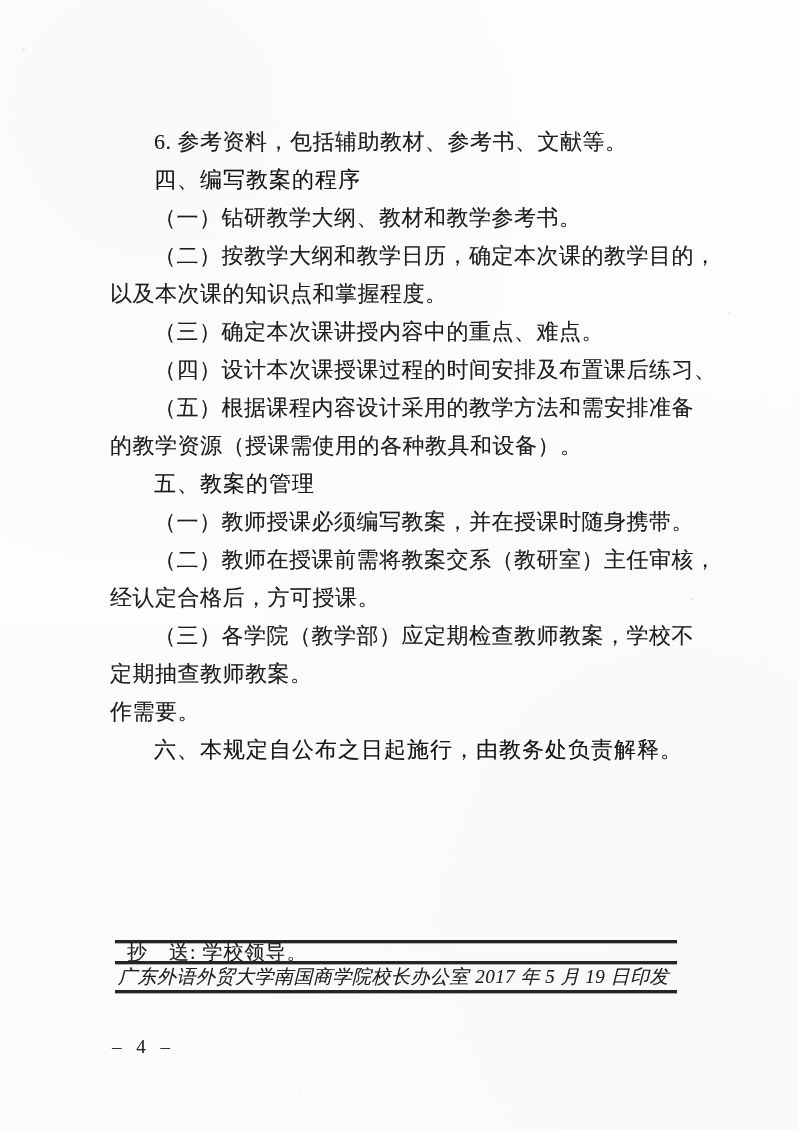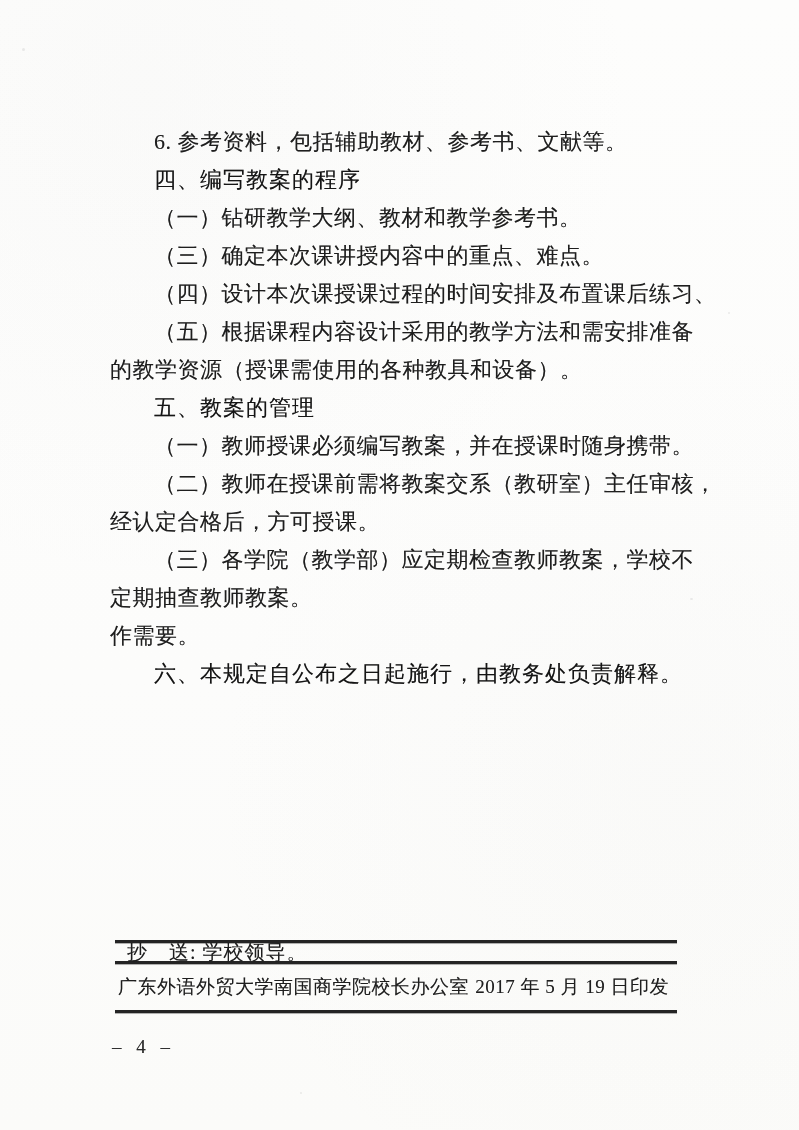--- a/index.html
+++ b/index.html
@@ -69,29 +69,30 @@
     display: flex;
     align-items: center;
     font-size: 20px;
     letter-spacing: 1px;
     padding-left: 12px;
     color: #1e1e1e;
     text-shadow: 0 0 0.6px rgba(40,40,40,0.4);
   }
 
   .issuer-row {
-    height: 46px;
+    height: 26px;
     display: flex;
     align-items: center;
     justify-content: space-between;
     font-size: 19px;
     letter-spacing: 0.5px;
     padding: 0 8px 0 3px;
     color: #1e1e1e;
     text-shadow: 0 0 0.6px rgba(40,40,40,0.4);
+    font-style: italic;
   }
 
   .page-number {
     position: absolute;
     left: 112px;
     top: 1036px;
     font-size: 19px;
     letter-spacing: 5px;
     color: #2a2a2a;
     font-family: "Liberation Serif", "DejaVu Serif", serif;
@@ -111,20 +112,22 @@
 </style>
 </head>
 <body>
 
 <div class="page">
 
   <div class="doc-body">
       <div class="doc-line indent">6. 参考资料，包括辅助教材、参考书、文献等。</div>
       <div class="doc-line bold indent">四、编写教案的程序</div>
       <div class="doc-line indent">（一）钻研教学大纲、教材和教学参考书。</div>
+      <div class="doc-line indent">（二）按教学大纲和教学日历，确定本次课的教学目的，</div>
+      <div class="doc-line">以及本次课的知识点和掌握程度。</div>
       <div class="doc-line indent">（三）确定本次课讲授内容中的重点、难点。</div>
       <div class="doc-line indent">（四）设计本次课授课过程的时间安排及布置课后练习、</div>
       <div class="doc-line indent">（五）根据课程内容设计采用的教学方法和需安排准备</div>
       <div class="doc-line">的教学资源（授课需使用的各种教具和设备）。</div>
       <div class="doc-line bold indent">五、教案的管理</div>
       <div class="doc-line indent">（一）教师授课必须编写教案，并在授课时随身携带。</div>
       <div class="doc-line indent">（二）教师在授课前需将教案交系（教研室）主任审核，</div>
       <div class="doc-line">经认定合格后，方可授课。</div>
       <div class="doc-line indent">（三）各学院（教学部）应定期检查教师教案，学校不</div>
       <div class="doc-line">定期抽查教师教案。</div>

